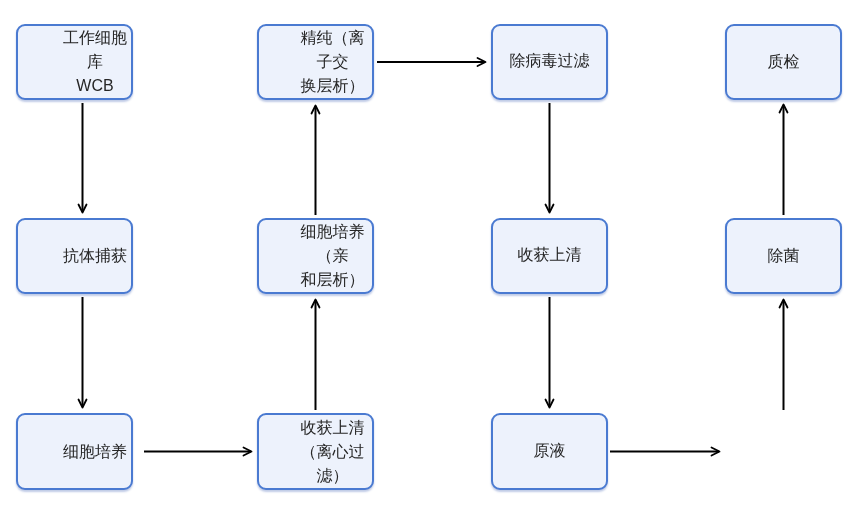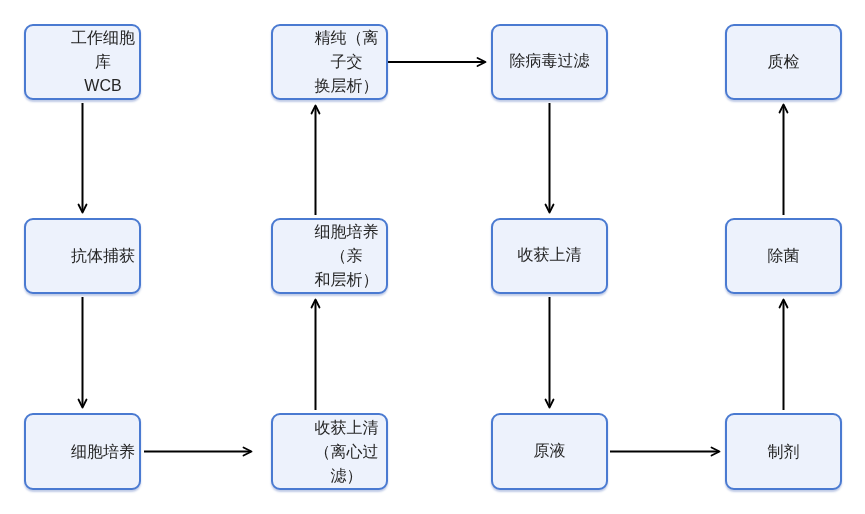--- a/index.html
+++ b/index.html
@@ -34,22 +34,22 @@
     display: flex;
     align-items: center;
     justify-content: center;
     text-align: center;
     white-space: pre-line;
     font-size: 16px;
     line-height: 24px;
     color: #262626;
   }
   
-  .c1 { left: 24px; padding-left: 41px; }
-  .c2 { left: 271px; padding-left: 34px; }
+  .c1 { left: 16px; padding-left: 41px; }
+  .c2 { left: 257px; padding-left: 34px; }
   .c3 { left: 491px; font-family: Liberation Mono, monospace; }
   .c4 { left: 725px; }
   .r1 { top: 24px; }
   .r2 { top: 218px; }
   .r3 { top: 413px; height: 77px; }
 </style>
 </head>
 <body>
 
 <div class="canvas">
@@ -82,17 +82,16 @@
 （离心过滤）</div>
   <div class="node c2 r2">细胞培养（亲
 和层析）</div>
   <div class="node c2 r1">精纯（离子交
 换层析）</div>
 
   <div class="node c3 r1">除病毒过滤</div>
   <div class="node c3 r2">收获上清</div>
   <div class="node c3 r3">原液</div>
 
-  <div class="node c4 r3">制剂</div>
   <div class="node c4 r2">除菌</div>
   <div class="node c4 r1">质检</div>
 
 </div>
 
 </body></html>

